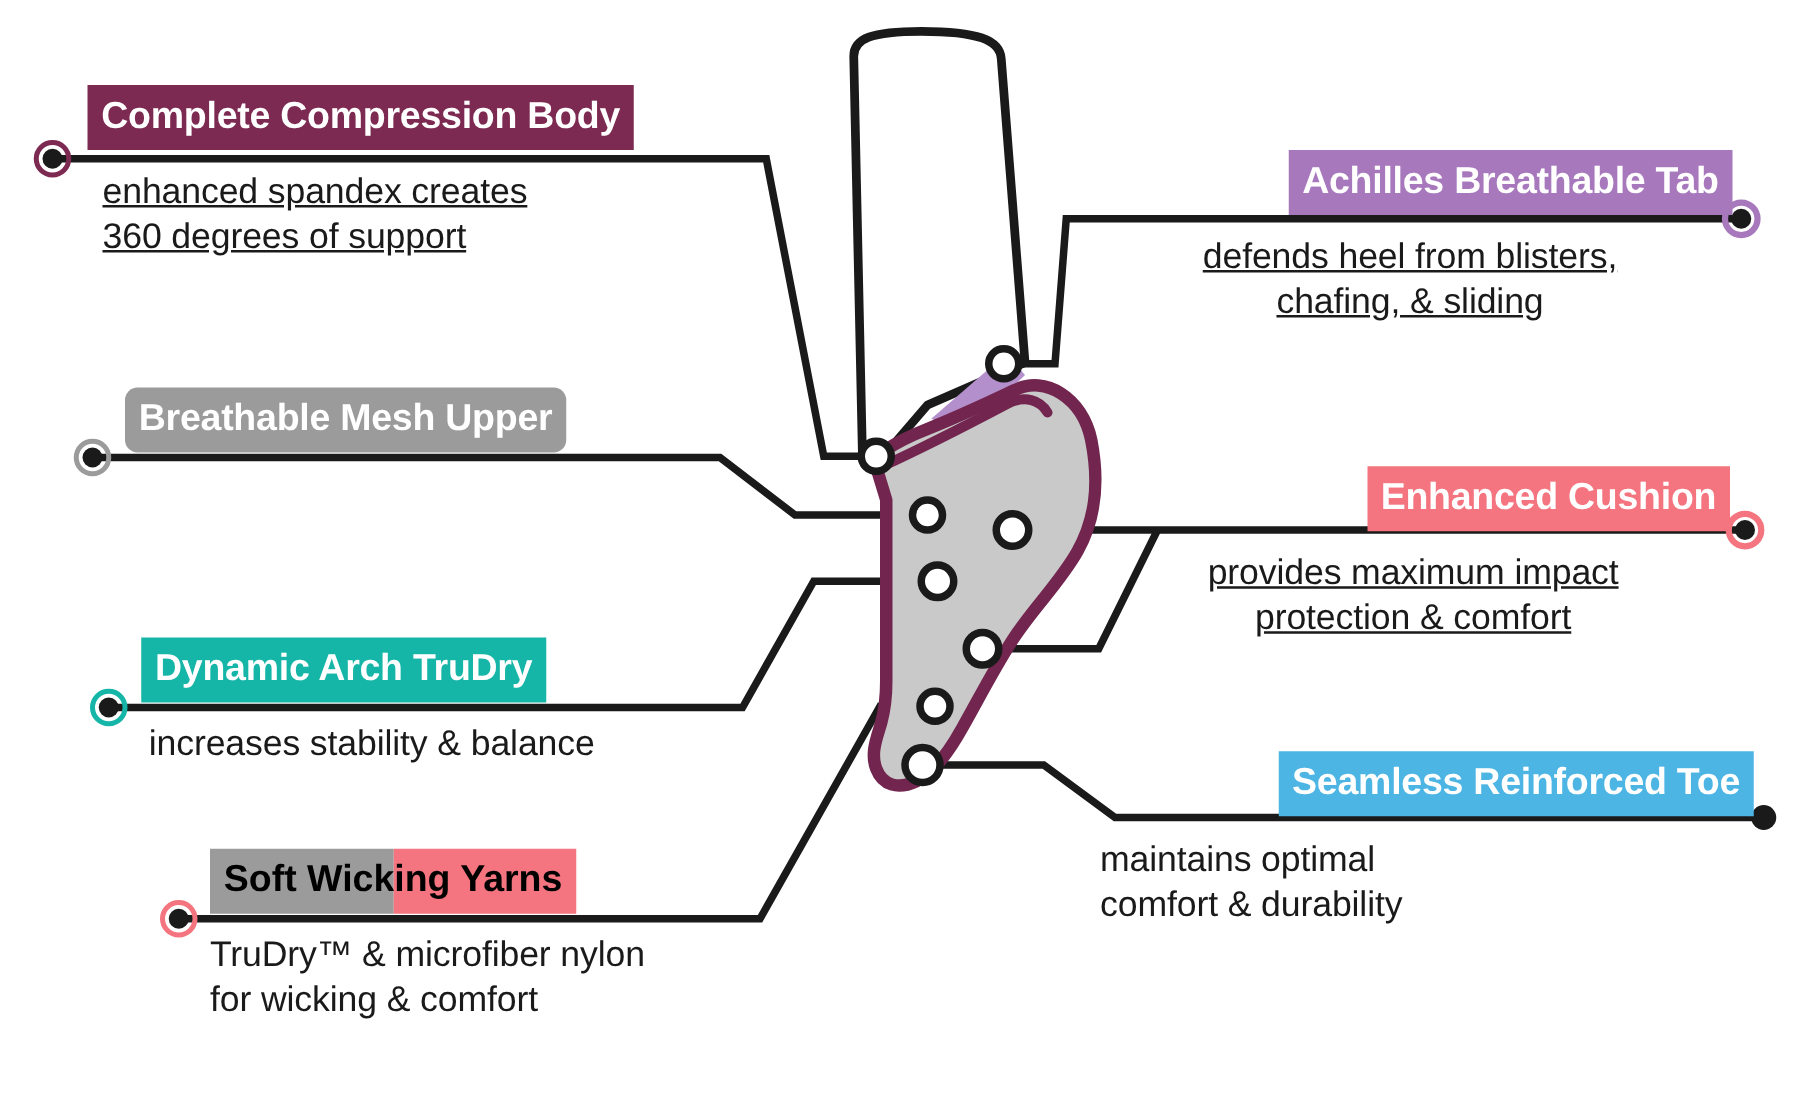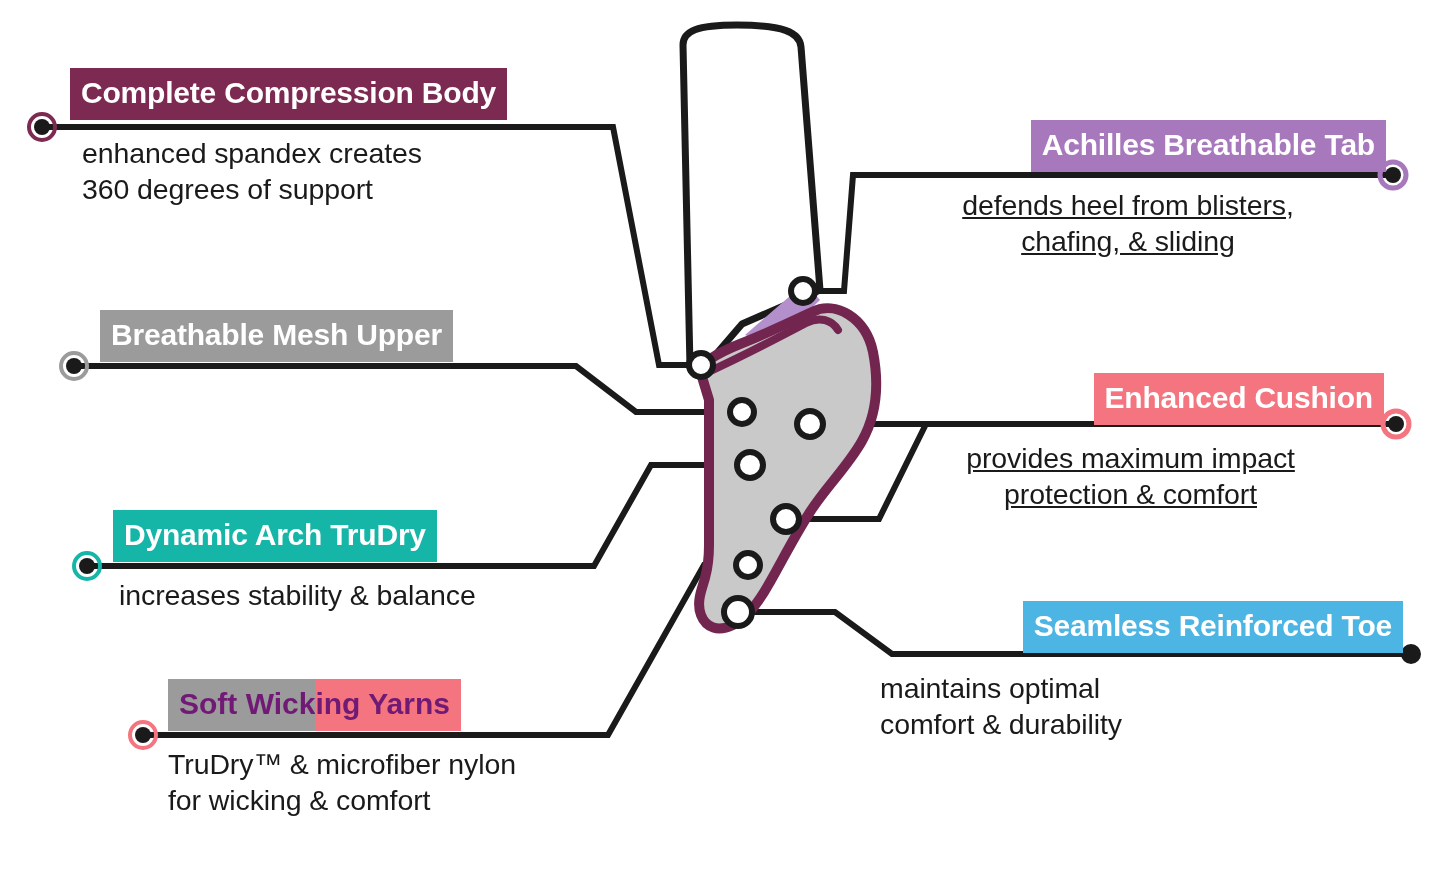--- a/index.html
+++ b/index.html
@@ -35,21 +35,21 @@
     line-height: 44px;
     padding: 3px 11px 5px 11px;
     white-space: nowrap;
     letter-spacing: -0.2px;
   }
   .badge-split {
     display: inline-flex;
     white-space: nowrap;
   }
   .badge-split .seg {
-    color: #701a75;
+    color: #000000;
     font-weight: bold;
     font-size: 30px;
     line-height: 44px;
     padding: 3px 0 5px 0;
     white-space: pre;
   }
   .badge-split .seg.first { padding-left: 11px; }
   .badge-split .seg.last  { padding-right: 11px; }
   .desc {
     color: #1a1a1a;
@@ -185,27 +185,27 @@
       <circle cx="1396" cy="424" r="8" fill="#1a1a1a"></circle>
 
       <circle cx="1411" cy="654" r="10" fill="#1a1a1a"></circle>
     </g>
   </svg>
 
   <div class="callout left" style="left:70px; top:68px; width:545px;">
     <div class="badge-wrap">
       <span class="badge" style="background:#7d2a52;">Complete Compression Body</span>
     </div>
-    <div class="desc ta-left" style="margin-top:16px; padding-left:12px;">enhanced spandex creates
+    <div class="desc ta-left" style="margin-top:16px; padding-left:12px;text-decoration:underline;">enhanced spandex creates
 360 degrees of support</div>
   </div>
 
   <div class="callout left" style="left:100px; top:310px; width:480px;">
     <div class="badge-wrap">
-      <span class="badge" style="background:#9b9b9b;">Breathable Mesh Upper</span>
+      <span class="badge" style="background:#9b9b9b;border-radius:10px;">Breathable Mesh Upper</span>
     </div>
   </div>
 
   <div class="callout left" style="left:113px; top:510px; width:480px;">
     <div class="badge-wrap">
       <span class="badge" style="background:#15b5a7;">Dynamic Arch TruDry</span>
     </div>
     <div class="desc ta-left" style="margin-top:16px; padding-left:6px;">increases stability &amp; balance</div>
   </div>
 

